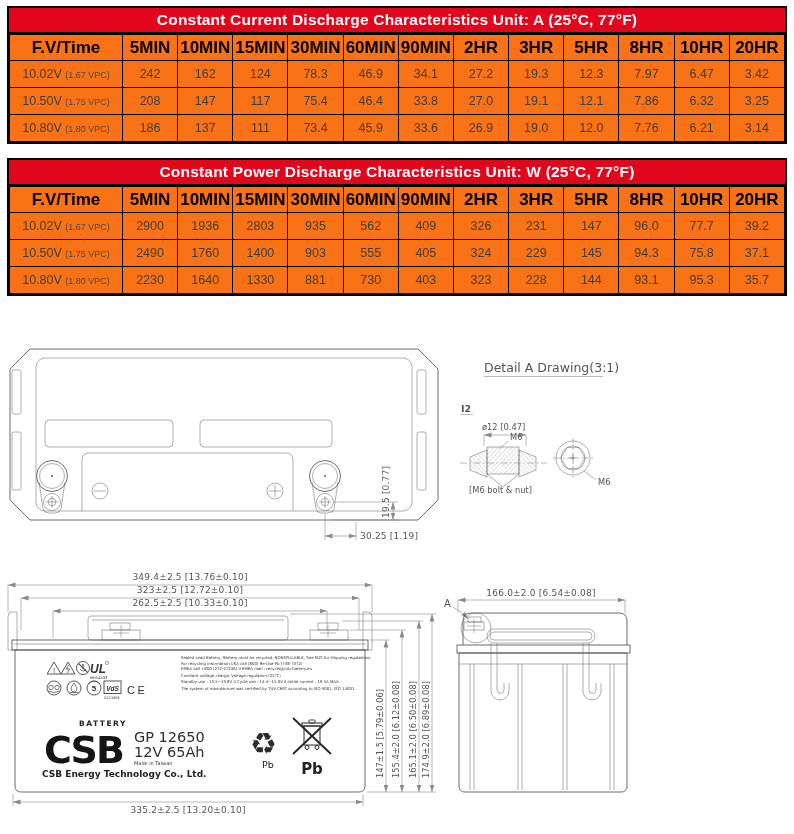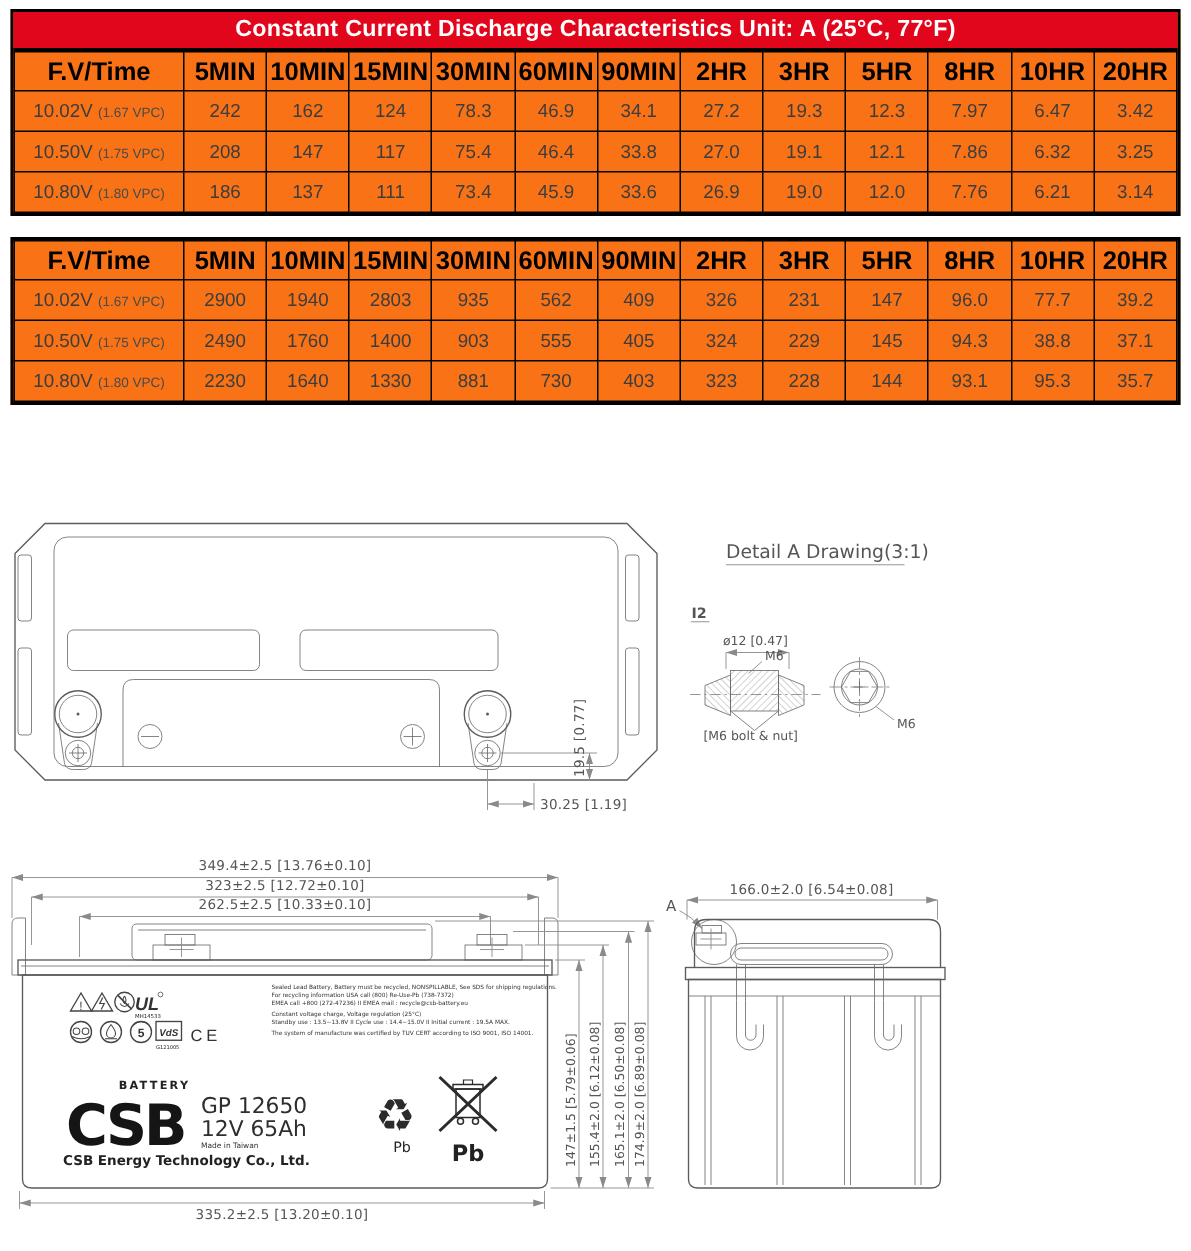--- a/index.html
+++ b/index.html
@@ -93,41 +93,42 @@
             <td>12.0</td>
             <td>7.76</td>
             <td>6.21</td>
             <td>3.14</td>
           </tr>
         </tbody>
       </table>
   </section>
 
   <section class="dtable" id="t1">
+    <div class="ttitle" style="background: rgb(226, 6, 28);">Constant Power Discharge Characteristics Unit: W (25°C, 77°F)</div>
     <table>
         <tbody>
           <tr>
             <th class="fv">F.V/Time</th>
             <th>5MIN</th>
             <th>10MIN</th>
             <th>15MIN</th>
             <th>30MIN</th>
             <th>60MIN</th>
             <th>90MIN</th>
             <th>2HR</th>
             <th>3HR</th>
             <th>5HR</th>
             <th>8HR</th>
             <th>10HR</th>
             <th>20HR</th>
           </tr>
           <tr>
             <td class="fv">10.02V <span class="vpc">(1.67 VPC)</span></td>
             <td>2900</td>
-            <td>1940</td>
+            <td>1936</td>
             <td>2803</td>
             <td>935</td>
             <td>562</td>
             <td>409</td>
             <td>326</td>
             <td>231</td>
             <td>147</td>
             <td>96.0</td>
             <td>77.7</td>
             <td>39.2</td>
@@ -137,21 +138,21 @@
             <td>2490</td>
             <td>1760</td>
             <td>1400</td>
             <td>903</td>
             <td>555</td>
             <td>405</td>
             <td>324</td>
             <td>229</td>
             <td>145</td>
             <td>94.3</td>
-            <td>38.8</td>
+            <td>75.8</td>
             <td>37.1</td>
           </tr>
           <tr>
             <td class="fv">10.80V <span class="vpc">(1.80 VPC)</span></td>
             <td>2230</td>
             <td>1640</td>
             <td>1330</td>
             <td>881</td>
             <td>730</td>
             <td>403</td>

